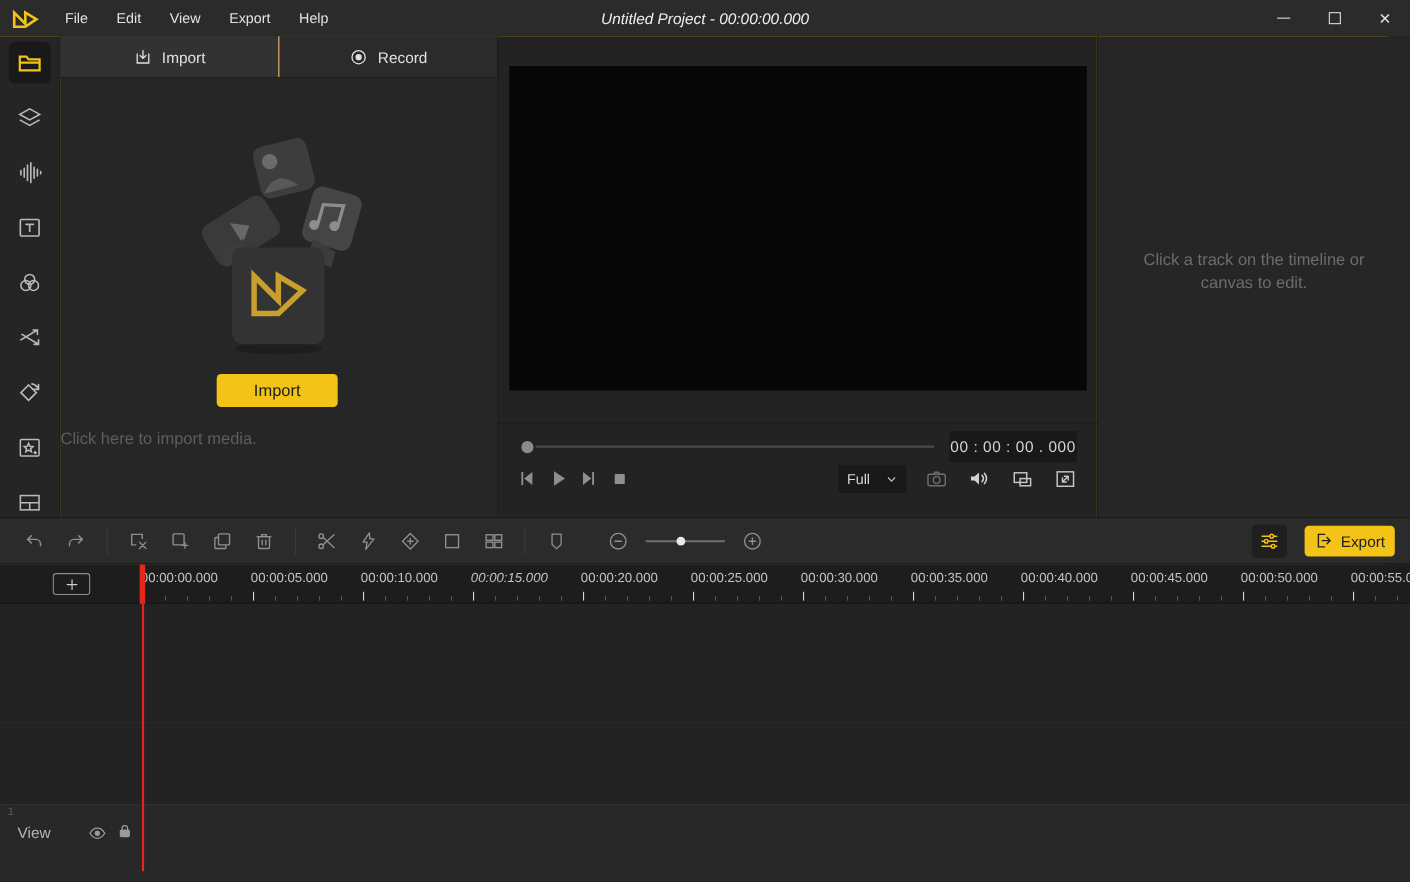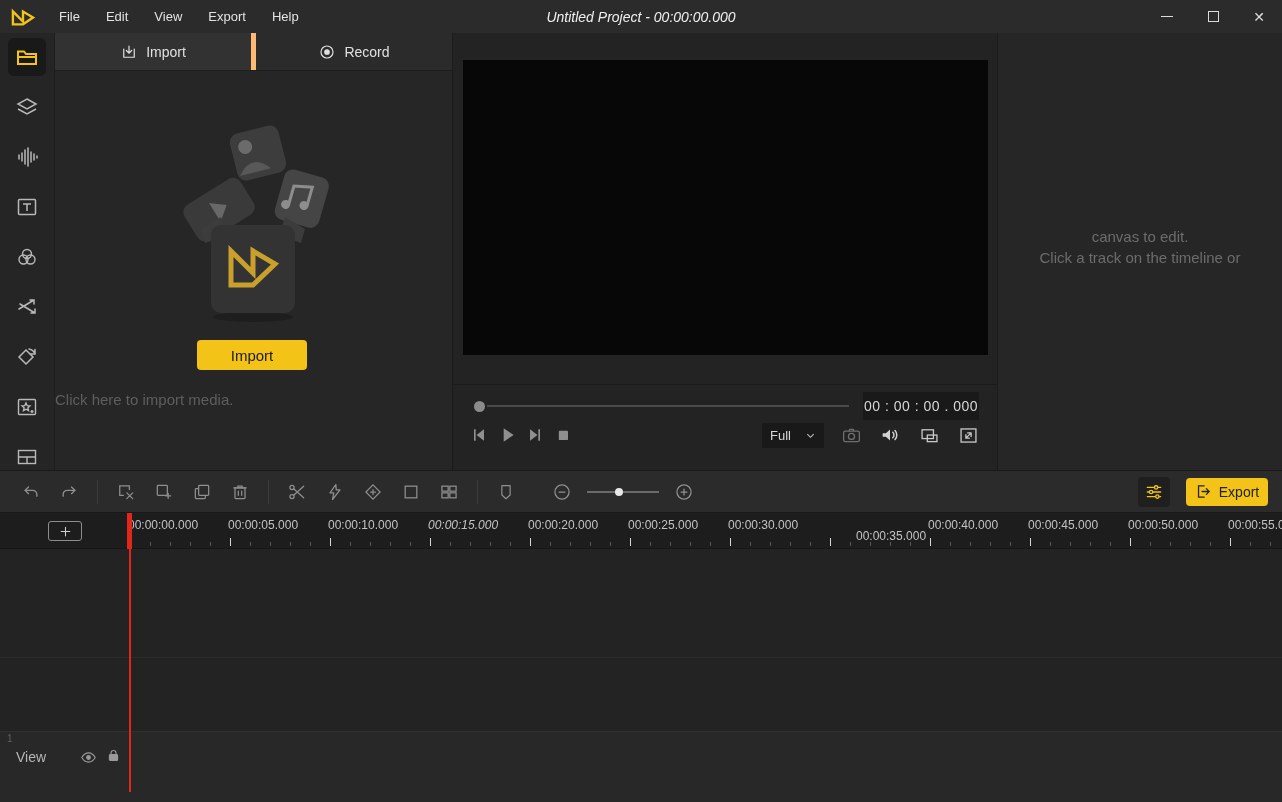--- a/index.html
+++ b/index.html
@@ -21,21 +21,21 @@
   
   .rail { position:absolute; left:0; top:33px; width:55px; height:437px; background:#252525; border-right:1px solid #1d1d1d; }
   .rail-item { position:absolute; left:8px; width:38px; height:38px; display:flex; align-items:center; justify-content:center; color:#b9b9b9; border-radius:6px; }
   .rail-item.active { background:#191919; color:#F3C318; }
 
   
   .media { position:absolute; left:55px; top:33px; width:397px; height:437px; background:#262626; }
   .tabbar { display:flex; height:38px; background:#2b2b2b; border-bottom:1px solid #1e1e1e; }
   .tab { flex:1; display:flex; align-items:center; justify-content:center; gap:8px; font-size:14px; color:#e0e0e0; }
   .tab.active { background:#323232; }
-  .tab + .tab { border-left:5px solid #fdba74;align-items:center; }
+  .tab + .tab { border-left:1px solid #fdba74;align-items:center; }
   .import-illustration { position:absolute; left:108px; top:80px; }
   .import-btn { position:absolute; left:142px; top:307px; width:110px; height:30px; background:#F3C318; color:#1c1c1c; border:none; border-radius:4px; font-size:15px; font-family:"Liberation Sans",sans-serif; display:flex; align-items:center; justify-content:center; cursor:pointer; }
   .import-hint { position:absolute; left:0; width:397px; top:358px; text-align:left; font-size:15px; color:#5e5e5e; }
 
   
   .preview { position:absolute; left:452px; top:33px; width:545px; height:437px; background:#232323; border-left:1px solid #1b1b1b; }
   .canvas { position:absolute; left:10px; top:27px; width:525px; height:295px; background:#070707; }
   .p-divider { position:absolute; left:0; top:351px; width:545px; height:1px; background:#1b1b1b; }
   .scrub-handle { position:absolute; left:21px; top:368px; width:11px; height:11px; border-radius:50%; background:#8b8b8b; }
   .scrub-track { position:absolute; left:34px; top:372px; width:362px; height:2px; background:#4a4a4a; }
@@ -283,22 +283,22 @@
             <rect x="3.5" y="4.5" width="17" height="15"></rect>
             <path d="M9 15 L15 9 M15 9h-4 M15 9v4 M9 15h4 M9 15v-4"></path>
           </svg>
         </div>
       </div>
     </div>
   </div>
 
   <div class="rightpanel">
     <div class="rp-hint">
+      <div>Click a track on the timeline or</div>
       <div>canvas to edit.</div>
-      <div>Click a track on the timeline or</div>
     </div>
   </div>
 
   <div class="toolbar">
     <div class="tb-left">
       <div class="tb-btn">
         <svg width="20" height="20" viewBox="0 0 24 24" fill="none" stroke="currentColor" stroke-width="1.6" stroke-linecap="round">
           <path d="M5 10 h9 a5 5 0 0 1 5 5 v2"></path>
             <path d="M9 6 L5 10 l4 4"></path>
         </svg>
@@ -415,21 +415,21 @@
           <path d="M12 4 v16 M4 12 h16"></path>
         </svg>
       </button>
     <span class="ruler-label" style="left: 128px;">00:00:00.000</span>
         <span class="ruler-label" style="left: 228px;">00:00:05.000</span>
         <span class="ruler-label" style="left: 328px;">00:00:10.000</span>
         <span class="ruler-label" style="left: 428px; font-style: italic;">00:00:15.000</span>
         <span class="ruler-label" style="left: 528px;">00:00:20.000</span>
         <span class="ruler-label" style="left: 628px;">00:00:25.000</span>
         <span class="ruler-label" style="left: 728px;">00:00:30.000</span>
-        <span class="ruler-label" style="left: 856px; margin-top: 11px;">00:00:35.000</span>
+        <span class="ruler-label" style="left: 828px;">00:00:35.000</span>
         <span class="ruler-label" style="left: 928px;">00:00:40.000</span>
         <span class="ruler-label" style="left: 1028px;">00:00:45.000</span>
         <span class="ruler-label" style="left: 1128px;">00:00:50.000</span>
         <span class="ruler-label" style="left: 1228px;">00:00:55.000</span>
         <div class="tick major" style="left: 130px;"></div>
         <div class="tick minor" style="left: 150px;"></div>
         <div class="tick minor" style="left: 170px;"></div>
         <div class="tick minor" style="left: 190px;"></div>
         <div class="tick minor" style="left: 210px;"></div>
         <div class="tick major" style="left: 230px;"></div>

